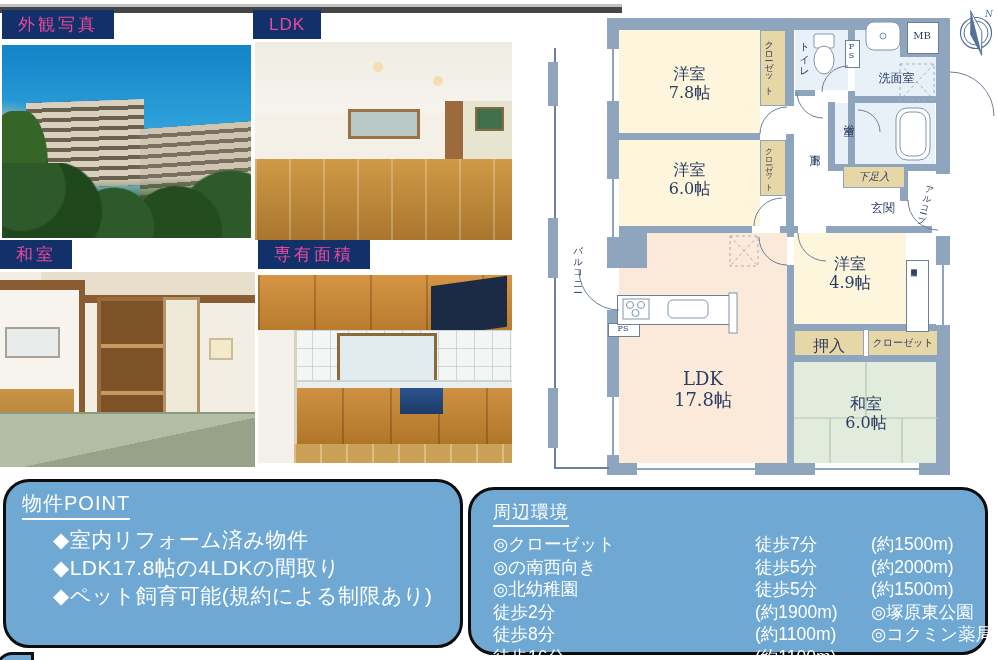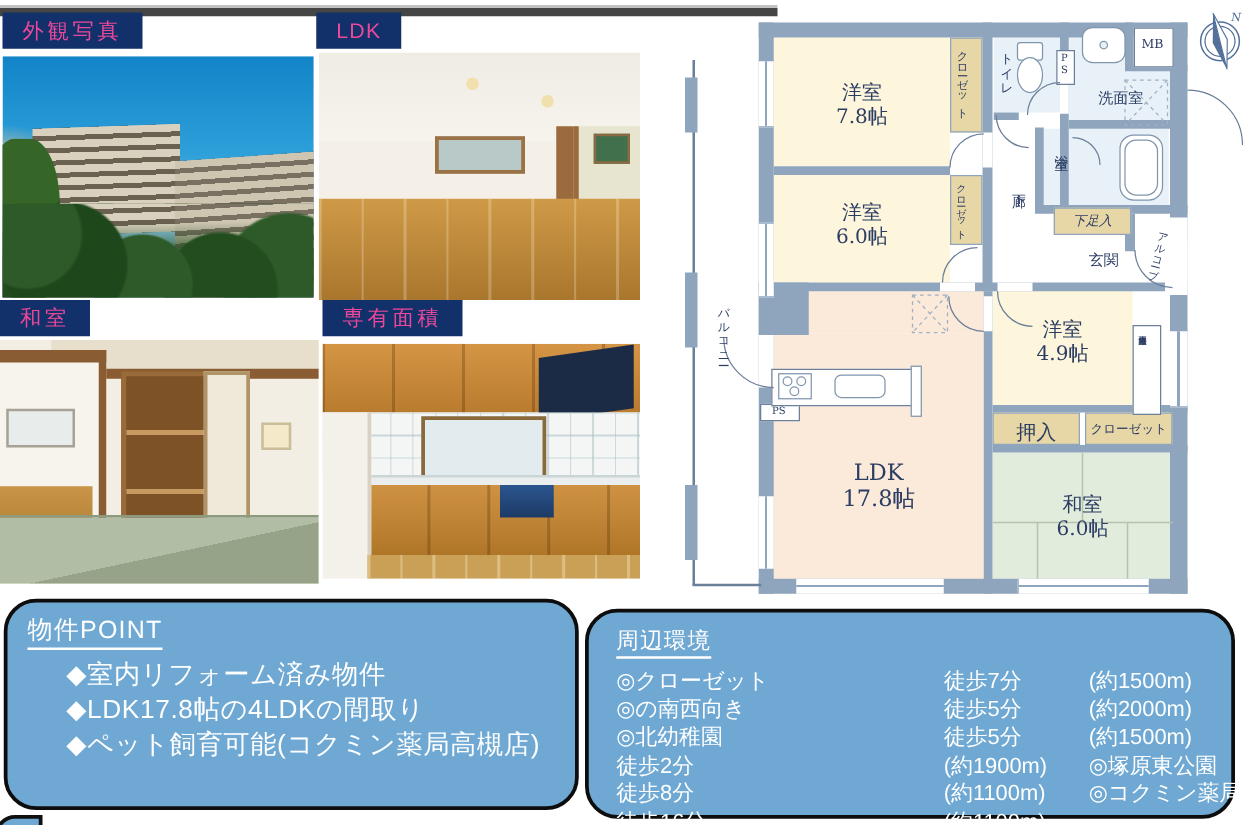--- a/index.html
+++ b/index.html
@@ -322,21 +322,21 @@
     <div class="abs sml" style="left:320px;top:328px;width:70px;font-size:10px;">クローゼット</div>
     <div class="abs vtext" style="left:361px;top:256px;height:64px;font-size:6.5px;letter-spacing:0;">下部室外機置場</div>
     <div class="abs vtext" style="left:23px;top:232px;height:66px;font-size:9.5px;">バルコニー</div>
     <div class="abs sml" style="left:60px;top:316px;width:30px;font-size:8px;">PS</div>
   </div>
 
   <div class="abs bluebox" style="left:3px;top:479px;width:460px;height:169px;padding:8px 0 0 16px;">
     <span class="bb-title">物件POINT</span>
     <div class="bb-item">◆室内リフォーム済み物件</div>
     <div class="bb-item">◆LDK17.8帖の4LDKの間取り</div>
-    <div class="bb-item">◆ペット飼育可能(コクミン薬局高槻店)</div>
+    <div class="bb-item">◆ペット飼育可能(規約による制限あり)</div>
   </div>
 
   <div class="abs bluebox" style="left:468px;top:487px;width:520px;height:168px;padding:10px 0 0 22px;">
     <span class="bb-title" style="font-size:18px;">周辺環境</span>
     <div class="env-grid">
       <span>◎クローゼット</span>
       <span>徒歩7分</span>
       <span>(約1500m)</span>
       <span>◎の南西向き</span>
       <span>徒歩5分</span>

